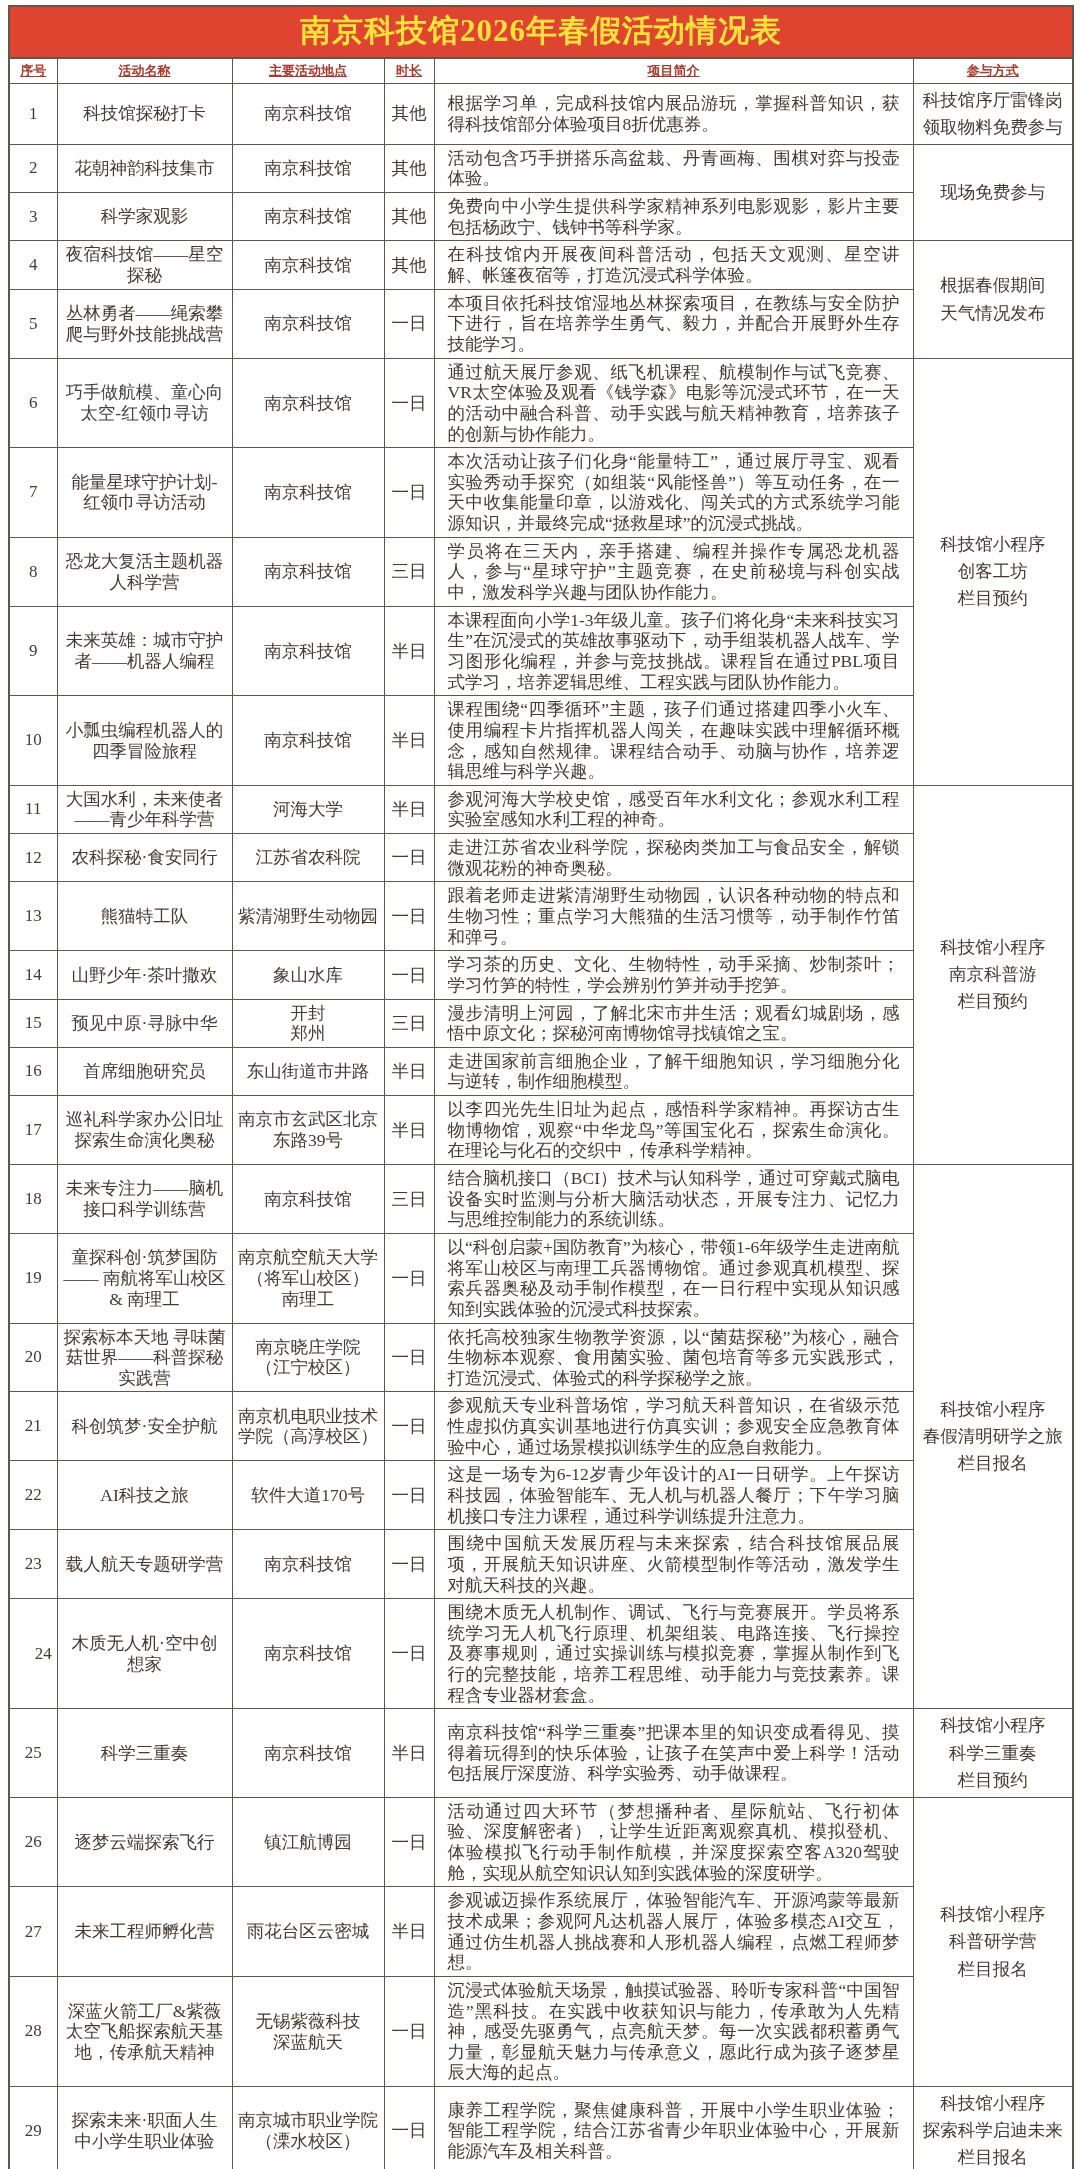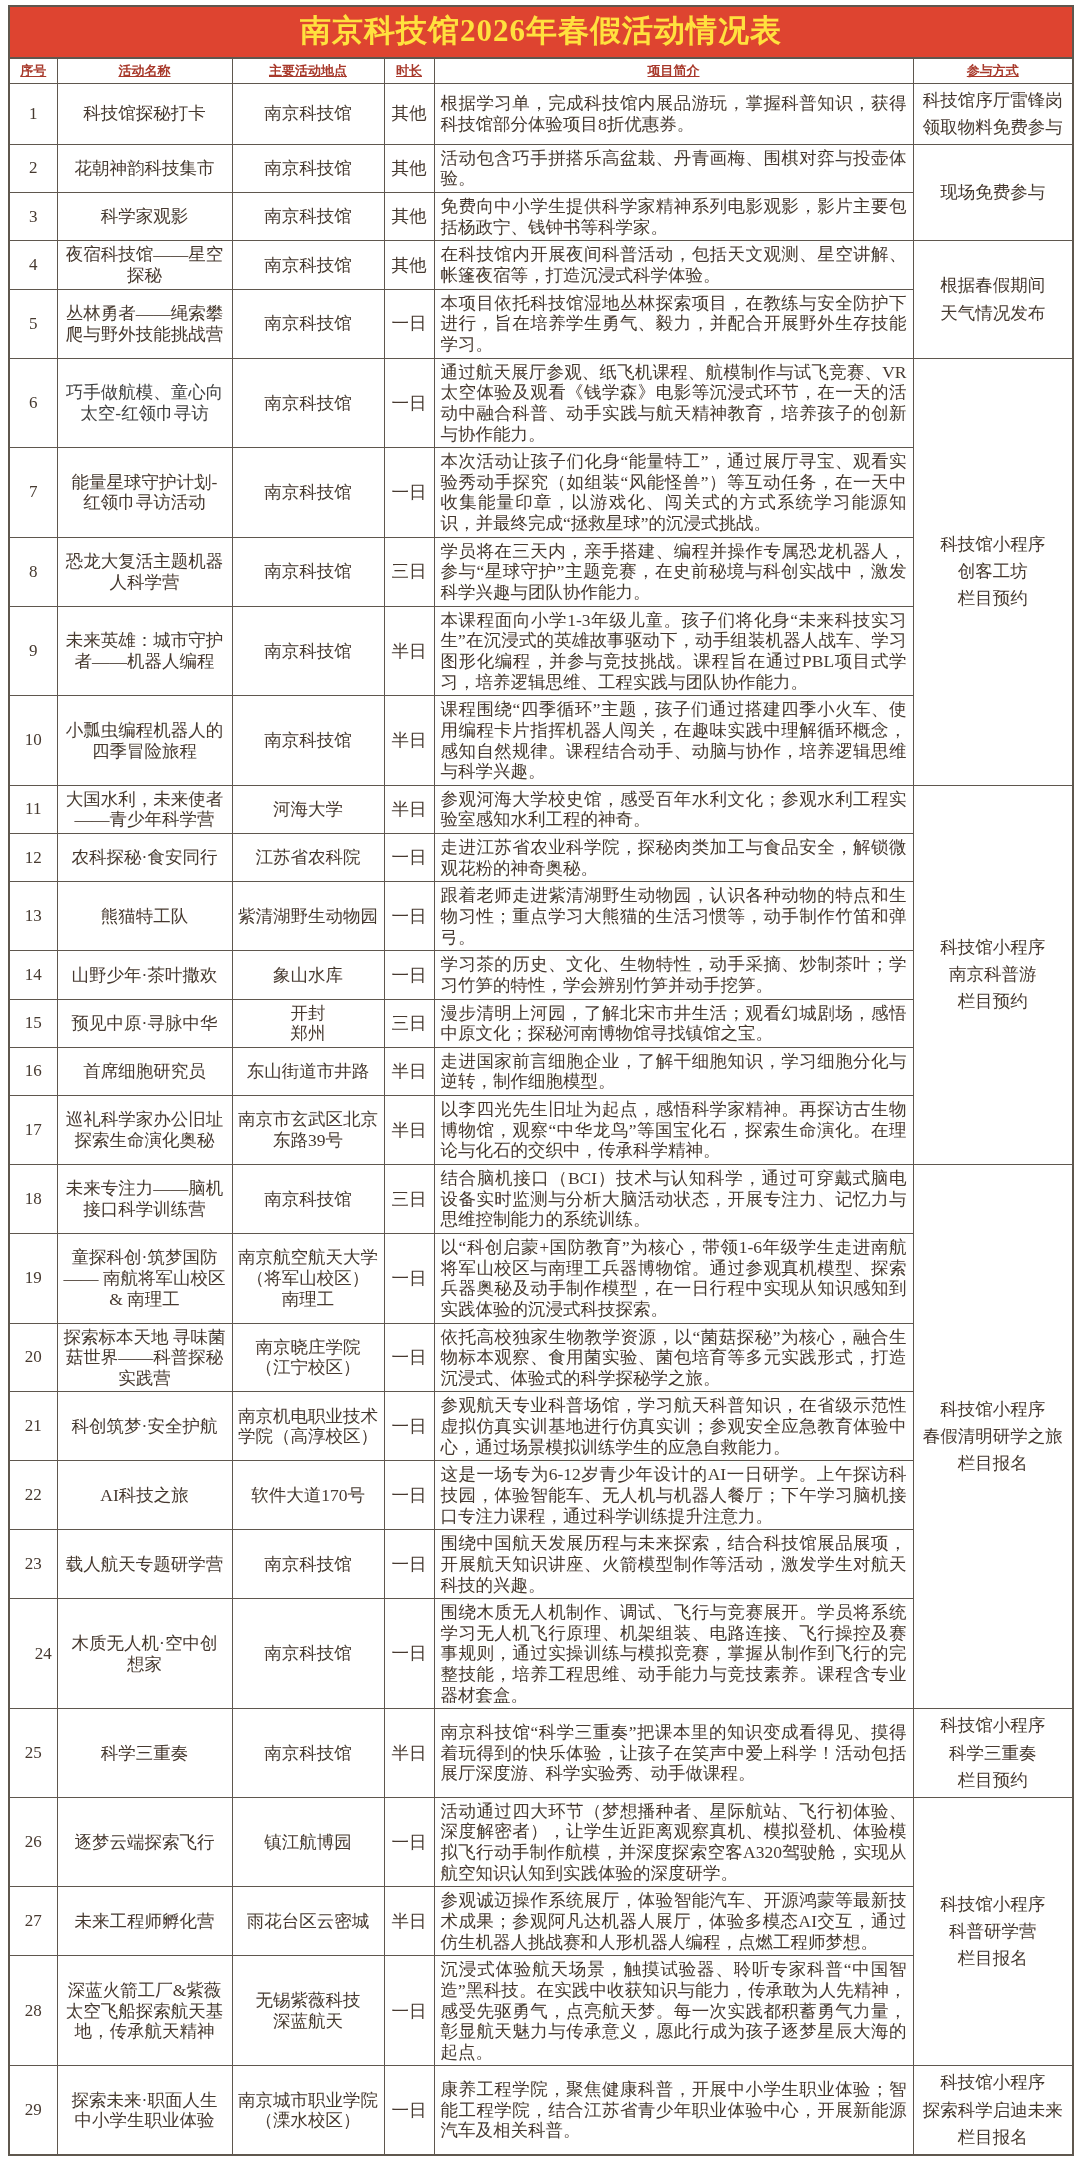--- a/index.html
+++ b/index.html
@@ -31,21 +31,21 @@
   }
   tbody td{
     font-size:17.5px;
     line-height:1.18;
     padding:3px 4px;
     text-align:center;
   }
   td.cell-no{font-size:17px;}
   td.cell-name{white-space:pre-line;padding:3px 6px;}
   td.cell-loc{white-space:pre-line;}
-  td.cell-desc{text-align:left;padding:3px 6px;text-align:justify;text-justify:inter-character;}
+  td.cell-desc{text-align:left;padding:3px 13px;text-align:justify;text-justify:inter-character;}
   td.cell-part{white-space:pre-line;line-height:1.55;border-radius:6px;}
   table.activity{border:2px solid #4a433c;}
 </style>
 </head>
 <body style="background: rgb(255, 255, 255);">
 
 <div class="sheet">
   <table class="activity" style="border-color: rgb(95, 87, 78);">
     <colgroup>
       <col class="c-no">

